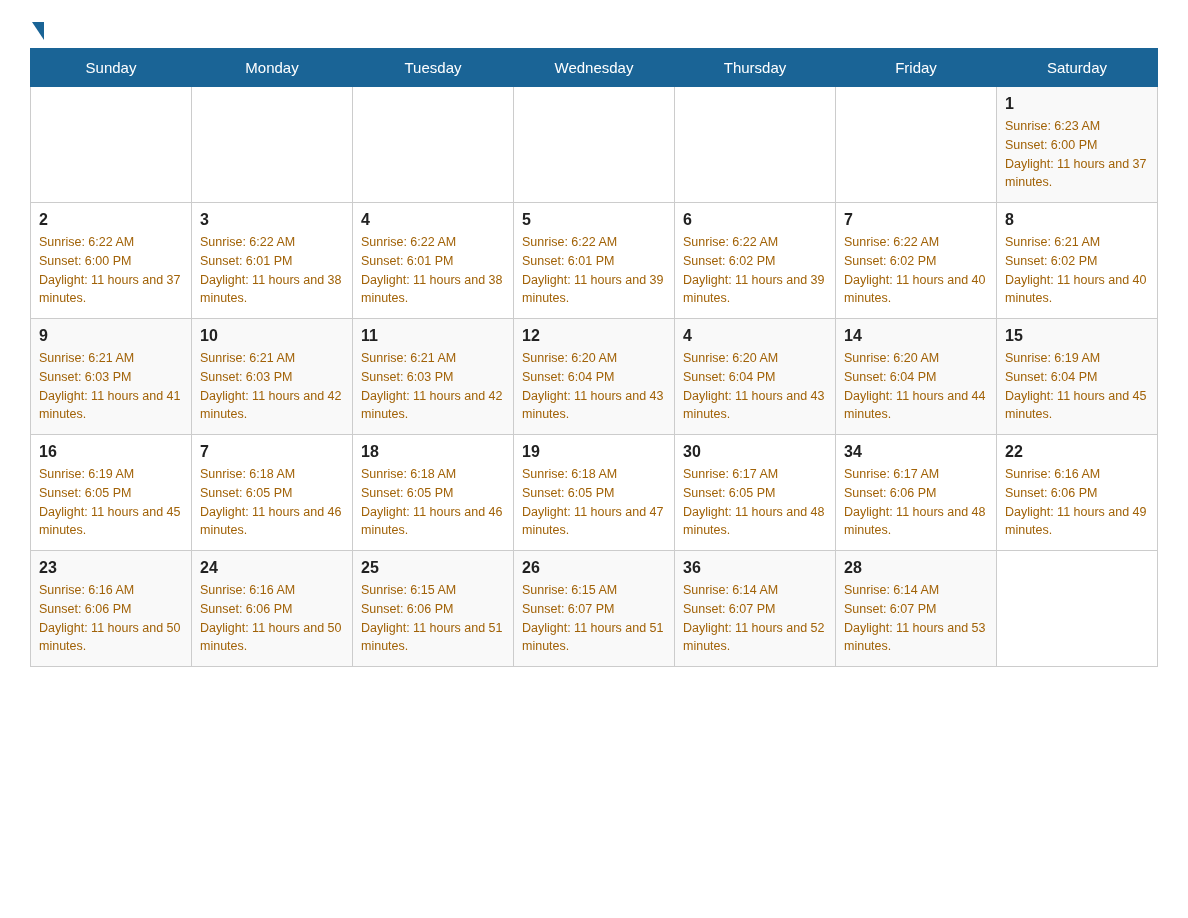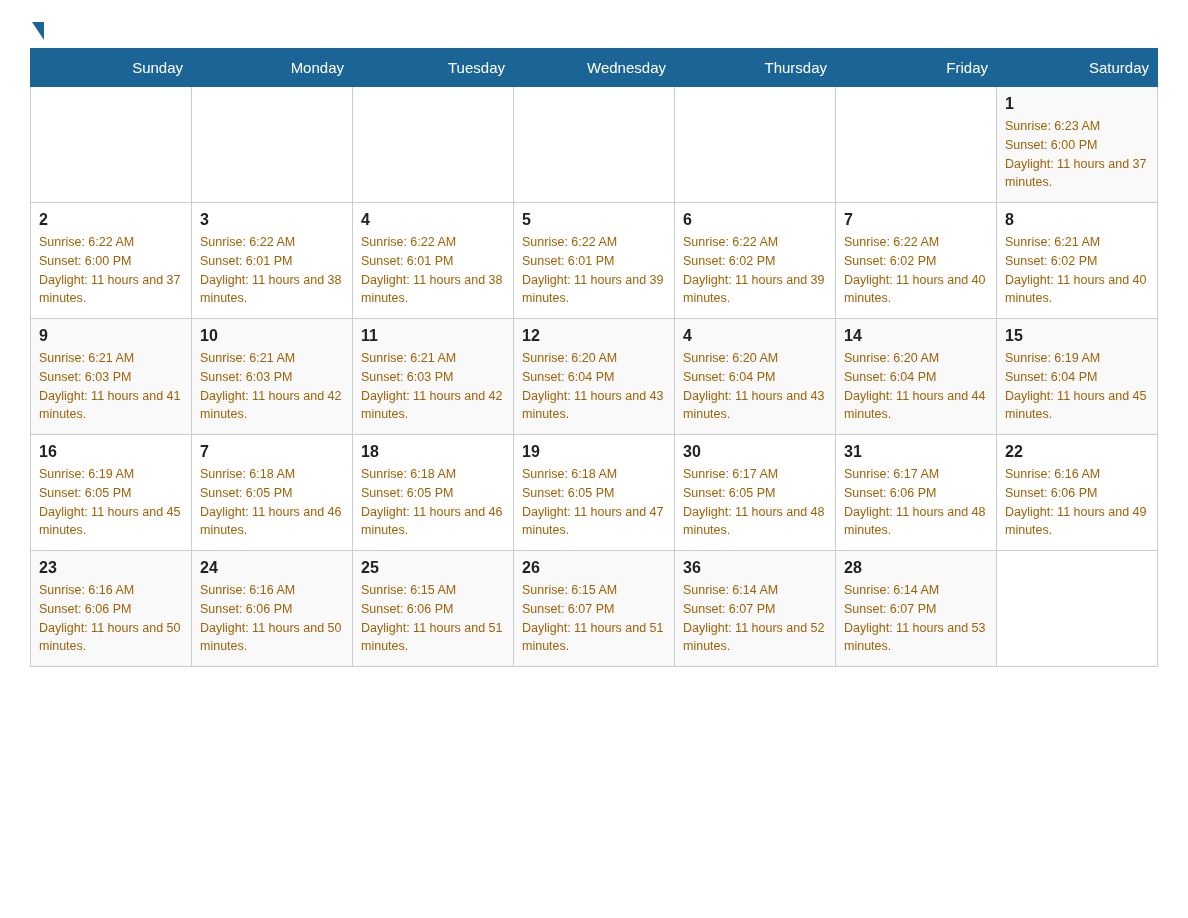--- a/index.html
+++ b/index.html
@@ -62,21 +62,21 @@
       width: 100%;
       border-collapse: collapse;
       margin-top: 10px;
     }
     .calendar-table th {
       background-color: #1a6496;
       color: #fff;
       padding: 10px 8px;
       font-size: 15px;
       font-weight: normal;
-      text-align: right;
+      text-align: center;
       border: 1px solid #1a6496;
     }
     .calendar-table td {
       vertical-align: top;
       padding: 8px 8px 10px 8px;
       border: 1px solid #ccc;
       width: 14.28%;
       min-height: 100px;
       font-size: 13px;
       color: #222;
@@ -222,21 +222,21 @@
         </td>
         <td>
           <span class="day-number">19</span>
           <div class="day-info">Sunrise: 6:18 AM<br>Sunset: 6:05 PM<br>Daylight: 11 hours and 47 minutes.</div>
         </td>
         <td>
           <span class="day-number">30</span>
           <div class="day-info">Sunrise: 6:17 AM<br>Sunset: 6:05 PM<br>Daylight: 11 hours and 48 minutes.</div>
         </td>
         <td>
-          <span class="day-number">31</span>
+          <span class="day-number">34</span>
           <div class="day-info">Sunrise: 6:17 AM<br>Sunset: 6:06 PM<br>Daylight: 11 hours and 48 minutes.</div>
         </td>
         <td>
           <span class="day-number">22</span>
           <div class="day-info">Sunrise: 6:16 AM<br>Sunset: 6:06 PM<br>Daylight: 11 hours and 49 minutes.</div>
         </td>
       </tr>
       <tr class="row-odd">
         <td>
           <span class="day-number">23</span>

